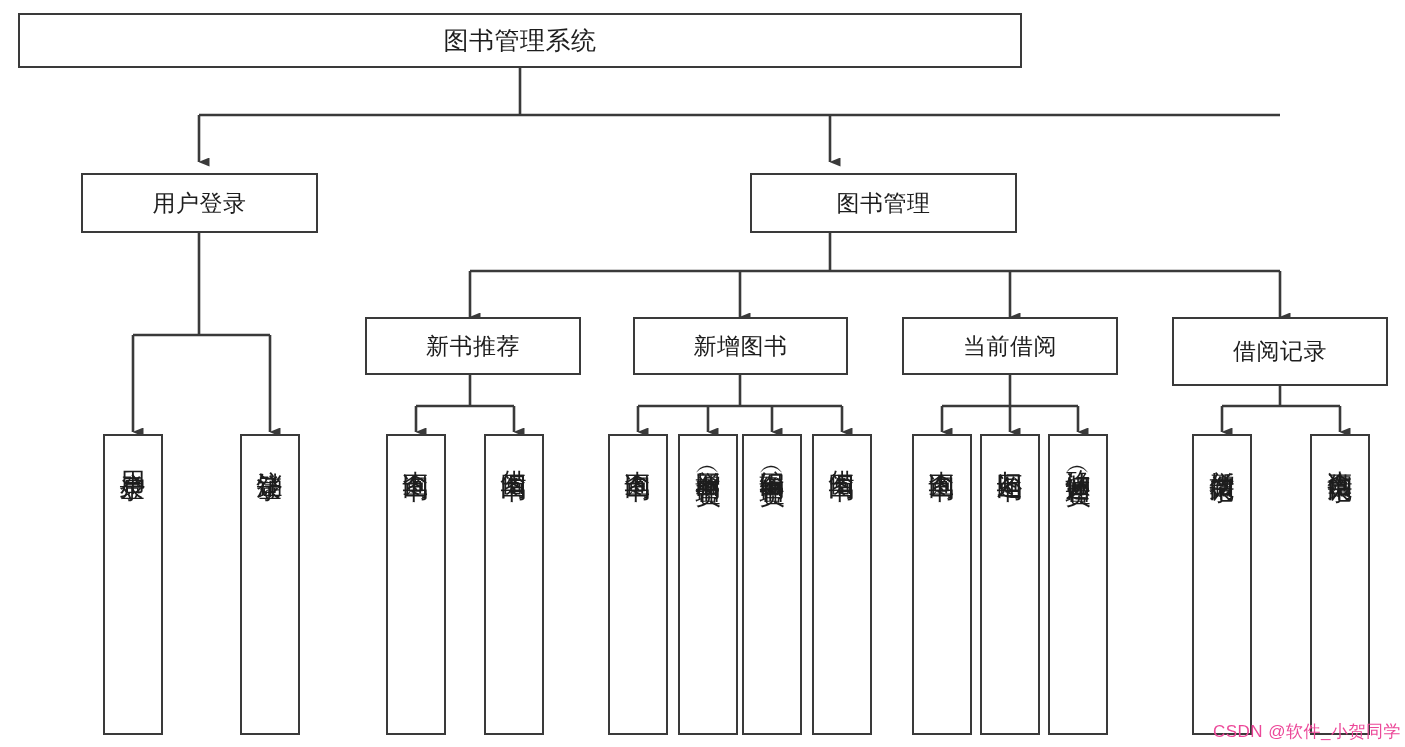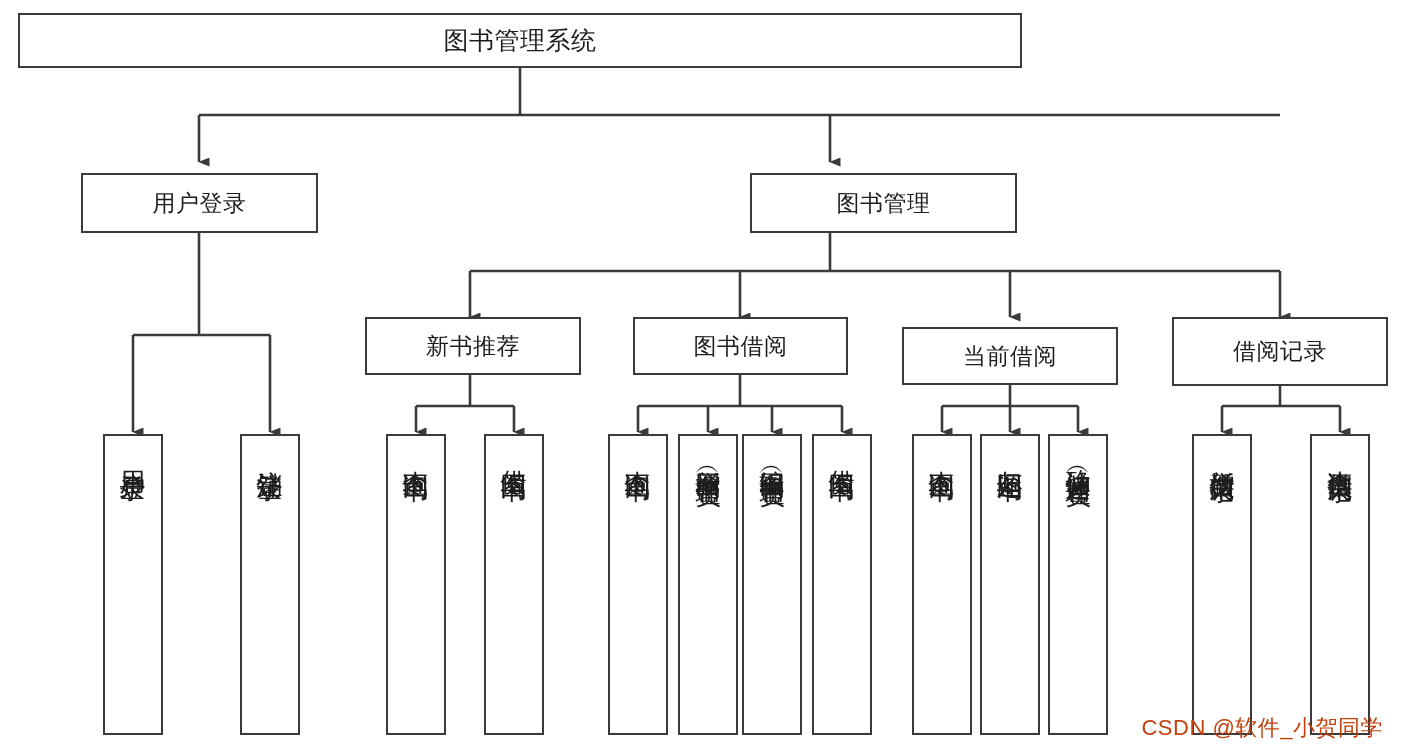--- a/index.html
+++ b/index.html
@@ -12,22 +12,22 @@
         justify-content:center;}
   .node .lbl{color:#1d1d1d;white-space:nowrap;letter-spacing:0.5px;}
   .lvl0 .lbl{font-size:25px;}
   .lvl1 .lbl{font-size:23px;}
   .lvl2 .lbl{font-size:23px;}
   .leaf{align-items:flex-start;justify-content:center;padding-top:14px;}
   .leaf .lbl{writing-mode:vertical-rl;text-orientation:upright;
              font-size:26px;line-height:1.16;letter-spacing:2px;
              white-space:normal;}
   .leaf.tall .lbl{font-size:25px;}
-  #watermark{position:absolute;right:22px;bottom:4px;font-size:22px;
-             color:#c2410c;letter-spacing:0.5px;white-space:nowrap;}
+  #watermark{position:absolute;right:4px;bottom:4px;font-size:17px;
+             color:#ec4899;letter-spacing:0.5px;white-space:nowrap;}
 </style>
 </head>
 <body>
 
 <div id="stage">
 
   <svg id="wires" viewBox="0 0 1405 747" xmlns="http://www.w3.org/2000/svg">
     <defs>
       <marker id="ah" markerWidth="9" markerHeight="11" refX="4.5" refY="10.5" orient="auto" markerUnits="userSpaceOnUse">
         <path d="M0,0 L9,0 L4.5,11 Z" fill="#3a3a3a"></path>
@@ -85,23 +85,23 @@
     <span class="lbl">用户登录</span>
   </div>
   <div class="node lvl1" style="left:712px;top:173px;width:267px;height:60px;margin-left:38px;">
     <span class="lbl">图书管理</span>
   </div>
 
   <div class="node lvl2" style="left:365px;top:317px;width:216px;height:58px;">
     <span class="lbl">新书推荐</span>
   </div>
   <div class="node lvl2" style="left:633px;top:317px;width:215px;height:58px;">
-    <span class="lbl">图书借阅</span>
+    <span class="lbl">新增图书</span>
   </div>
-  <div class="node lvl2" style="left:902px;top:327px;width:216px;height:58px;">
+  <div class="node lvl2" style="left:902px;top:317px;width:216px;height:58px;">
     <span class="lbl">当前借阅</span>
   </div>
   <div class="node lvl2" style="left:1172px;top:317px;width:216px;height:69px;">
     <span class="lbl">借阅记录</span>
   </div>
 
   <div class="node leaf" style="left:103px;top:434px;width:60px;height:301px;">
     <span class="lbl">用户登录</span>
   </div>
   <div class="node leaf" style="left:240px;top:434px;width:60px;height:301px;">

